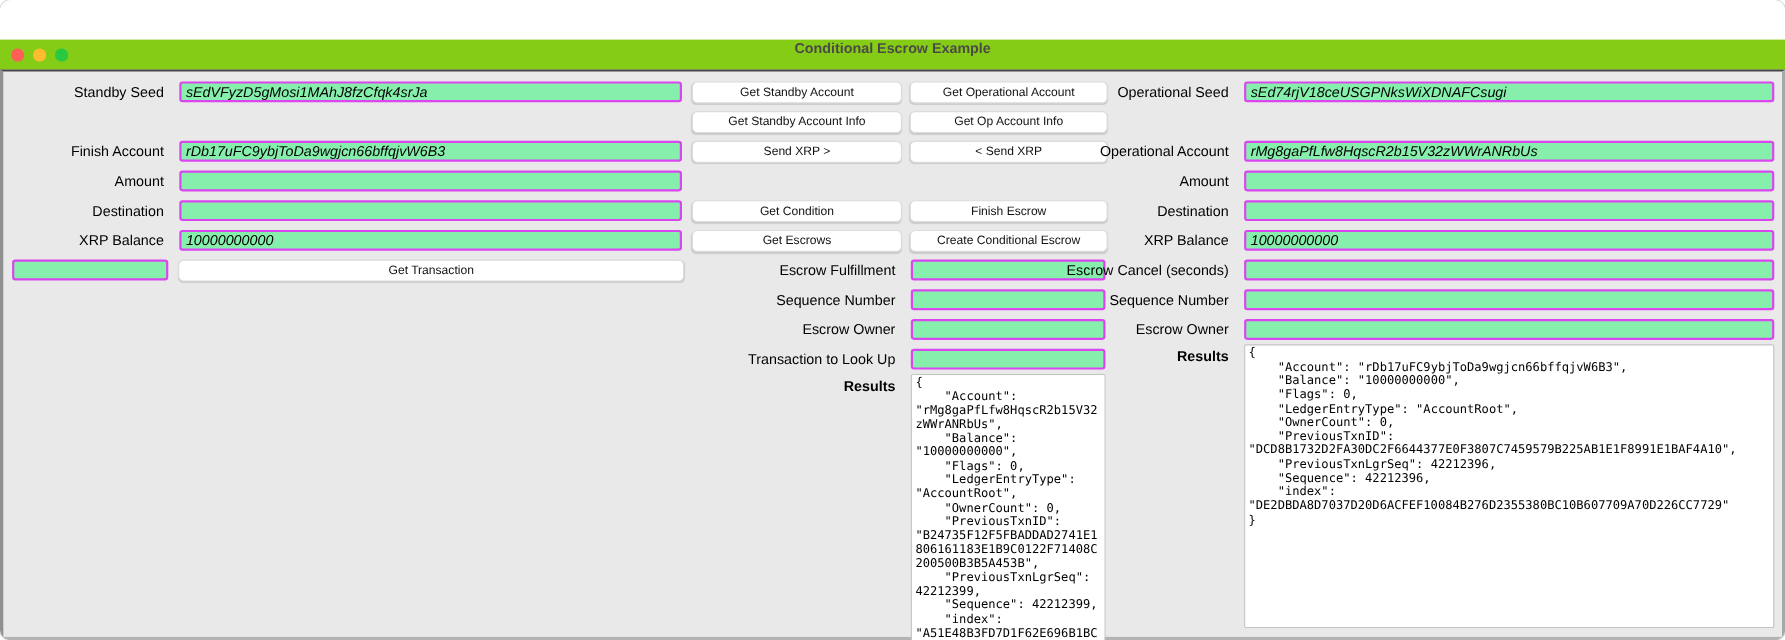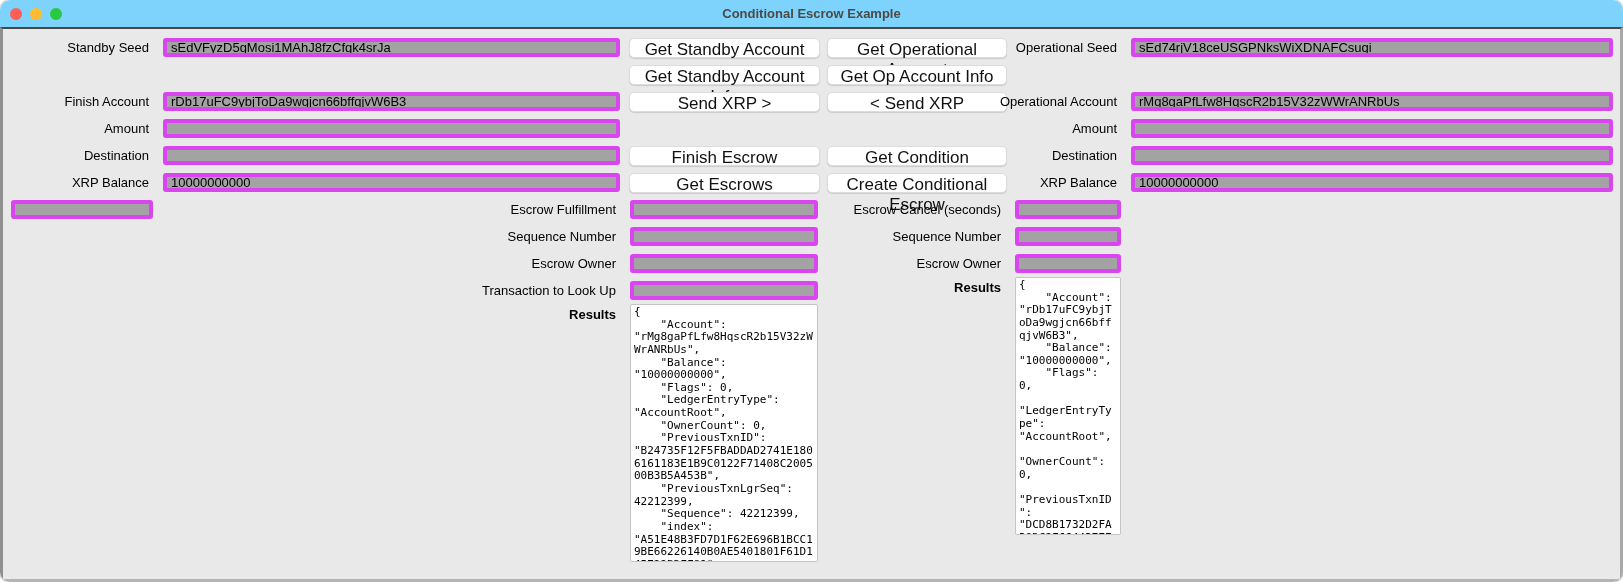--- a/index.html
+++ b/index.html
@@ -2,22 +2,22 @@
 <html><head>
 <meta charset="utf-8">
 <style>
   html,body{margin:0;padding:0;background:#ffffff;font-family:"Liberation Sans",sans-serif;}
   .window{
     width:1623px;height:582px;border-radius:10px;overflow:hidden;
     display:flex;flex-direction:column;box-sizing:border-box;
     box-shadow:0 0 0 1px rgba(0,0,0,0.15);
   }
   .titlebar{
-    height:27px;flex:0 0 27px;background:#7dd3fc;position:relative;
-    display:flex;align-items:center;justify-content:center;
+    height:27px;flex:0 0 27px;background:#84cc16;position:relative;
+    display:flex;align-items:flex-start;justify-content:center;margin-top:36px;
   }
   .traffic{position:absolute;left:10px;top:0;height:27px;display:flex;align-items:center;gap:8px;}
   .dot{width:12px;height:12px;border-radius:50%;}
   .dot.red{background:#ff5f57;}
   .dot.yellow{background:#febc2e;}
   .dot.green{background:#28c840;}
   .title{font-size:13px;font-weight:bold;color:#4c4a47;}
   .content{
     flex:1;background:#e9e9e9;box-sizing:border-box;
     border-top:2px solid #474747;
@@ -30,30 +30,30 @@
     display:grid;
     grid-template-columns:152px 467px 198px 187px 116px 492px;
     grid-auto-rows:27px;
     align-items:center;
   }
   .cell{height:100%;display:flex;align-items:center;box-sizing:border-box;}
   .lab{justify-content:flex-end;padding-right:6px;font-size:13px;color:#000;white-space:nowrap;}
   .fld{padding-left:8px;padding-right:2px;}
   .fld input{
     width:100%;height:19px;box-sizing:border-box;
-    border:4px solid #d946ef;border-radius:3px;background:#a3a3a3;
+    border:2px solid #d946ef;border-radius:3px;background:#86efac;
     font-family:"Liberation Sans",sans-serif;font-size:13px;color:#000;
-    padding:0 4px;outline:none;
+    padding:0 4px;outline:none;font-style:italic;
   }
   .btncell{padding-left:7px;}
   .btncell button{
     width:100%;height:20px;box-sizing:border-box;
     background:#fff;border:1px solid #dcdcdc;border-radius:5px;
     box-shadow:0 1px 1px rgba(0,0,0,0.13);
-    font-family:"Liberation Sans",sans-serif;font-size:17px;color:#111;
+    font-family:"Liberation Sans",sans-serif;font-size:11px;color:#111;
     cursor:default;
   }
   .res-lab{align-self:start;padding-top:3px;height:auto;font-weight:bold;}
   .res-cell{align-self:start;padding-left:8px;padding-right:2px;height:auto;}
   .res-cell textarea{
     width:100%;height:258px;box-sizing:border-box;resize:none;
     border:1px solid #c4c4c4;border-radius:2px;background:#fff;
     font-family:"DejaVu Sans Mono",monospace;font-size:11px;line-height:1.15;color:#000;
     padding:1px 3px;outline:none;
     white-space:pre-wrap;word-wrap:break-word;overflow:auto;
@@ -126,25 +126,25 @@
       <div class="cell lab">Amount</div>
       <div class="cell fld">
           <input value="" style="">
         </div>
 
       <div class="cell lab">Destination</div>
       <div class="cell fld">
           <input value="" style="">
         </div>
       <div class="cell btncell">
+          <button>Get Condition</button>
+        </div>
+      <div class="cell btncell">
           <button>Finish Escrow</button>
         </div>
-      <div class="cell btncell">
-          <button>Get Condition</button>
-        </div>
       <div class="cell lab">Destination</div>
       <div class="cell fld">
           <input value="" style="">
         </div>
 
       <div class="cell lab">XRP Balance</div>
       <div class="cell fld">
           <input value="10000000000" style="">
         </div>
       <div class="cell btncell">
@@ -153,20 +153,23 @@
       <div class="cell btncell">
           <button>Create Conditional Escrow</button>
         </div>
       <div class="cell lab">XRP Balance</div>
       <div class="cell fld">
           <input value="10000000000" style="">
         </div>
 
       <div class="cell fld">
           <input value="" style="">
+        </div>
+      <div class="cell btncell">
+          <button>Get Transaction</button>
         </div>
       <div class="cell lab">Escrow Fulfillment</div>
       <div class="cell fld">
           <input value="" style="">
         </div>
 
       <div class="cell lab">Escrow Cancel (seconds)</div>
       <div class="cell fld">
           <input value="" style="">
         </div>

